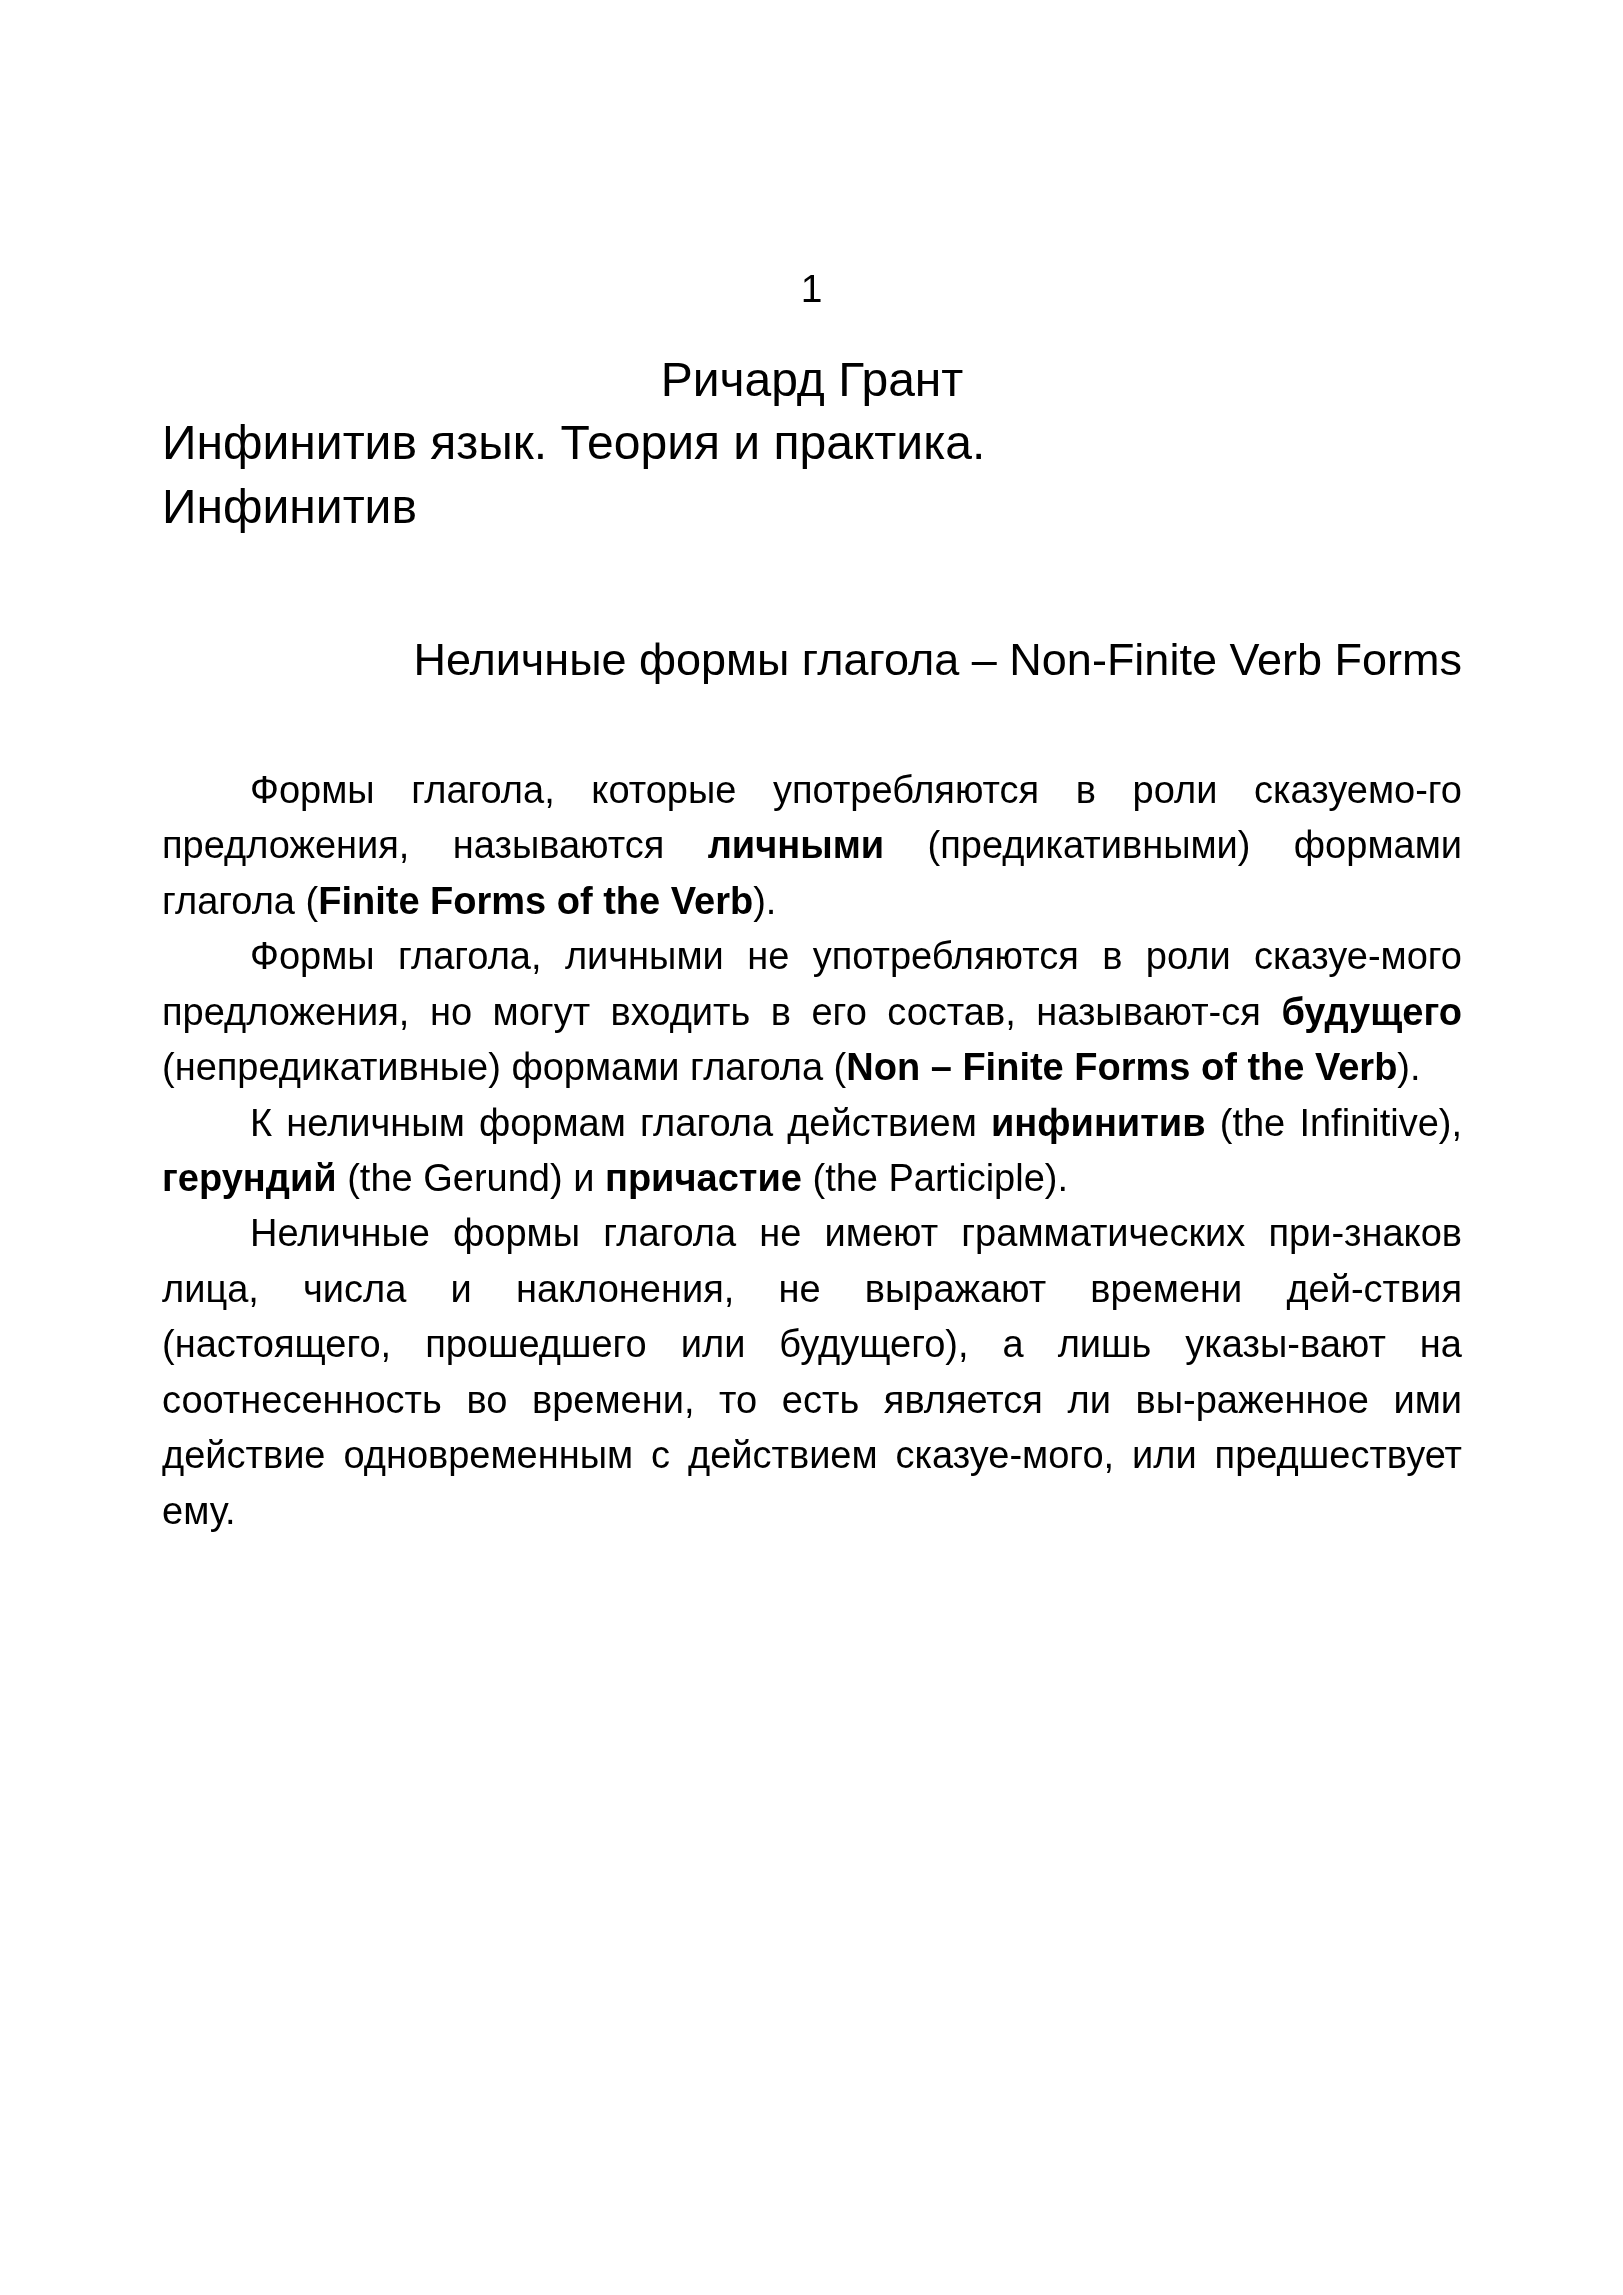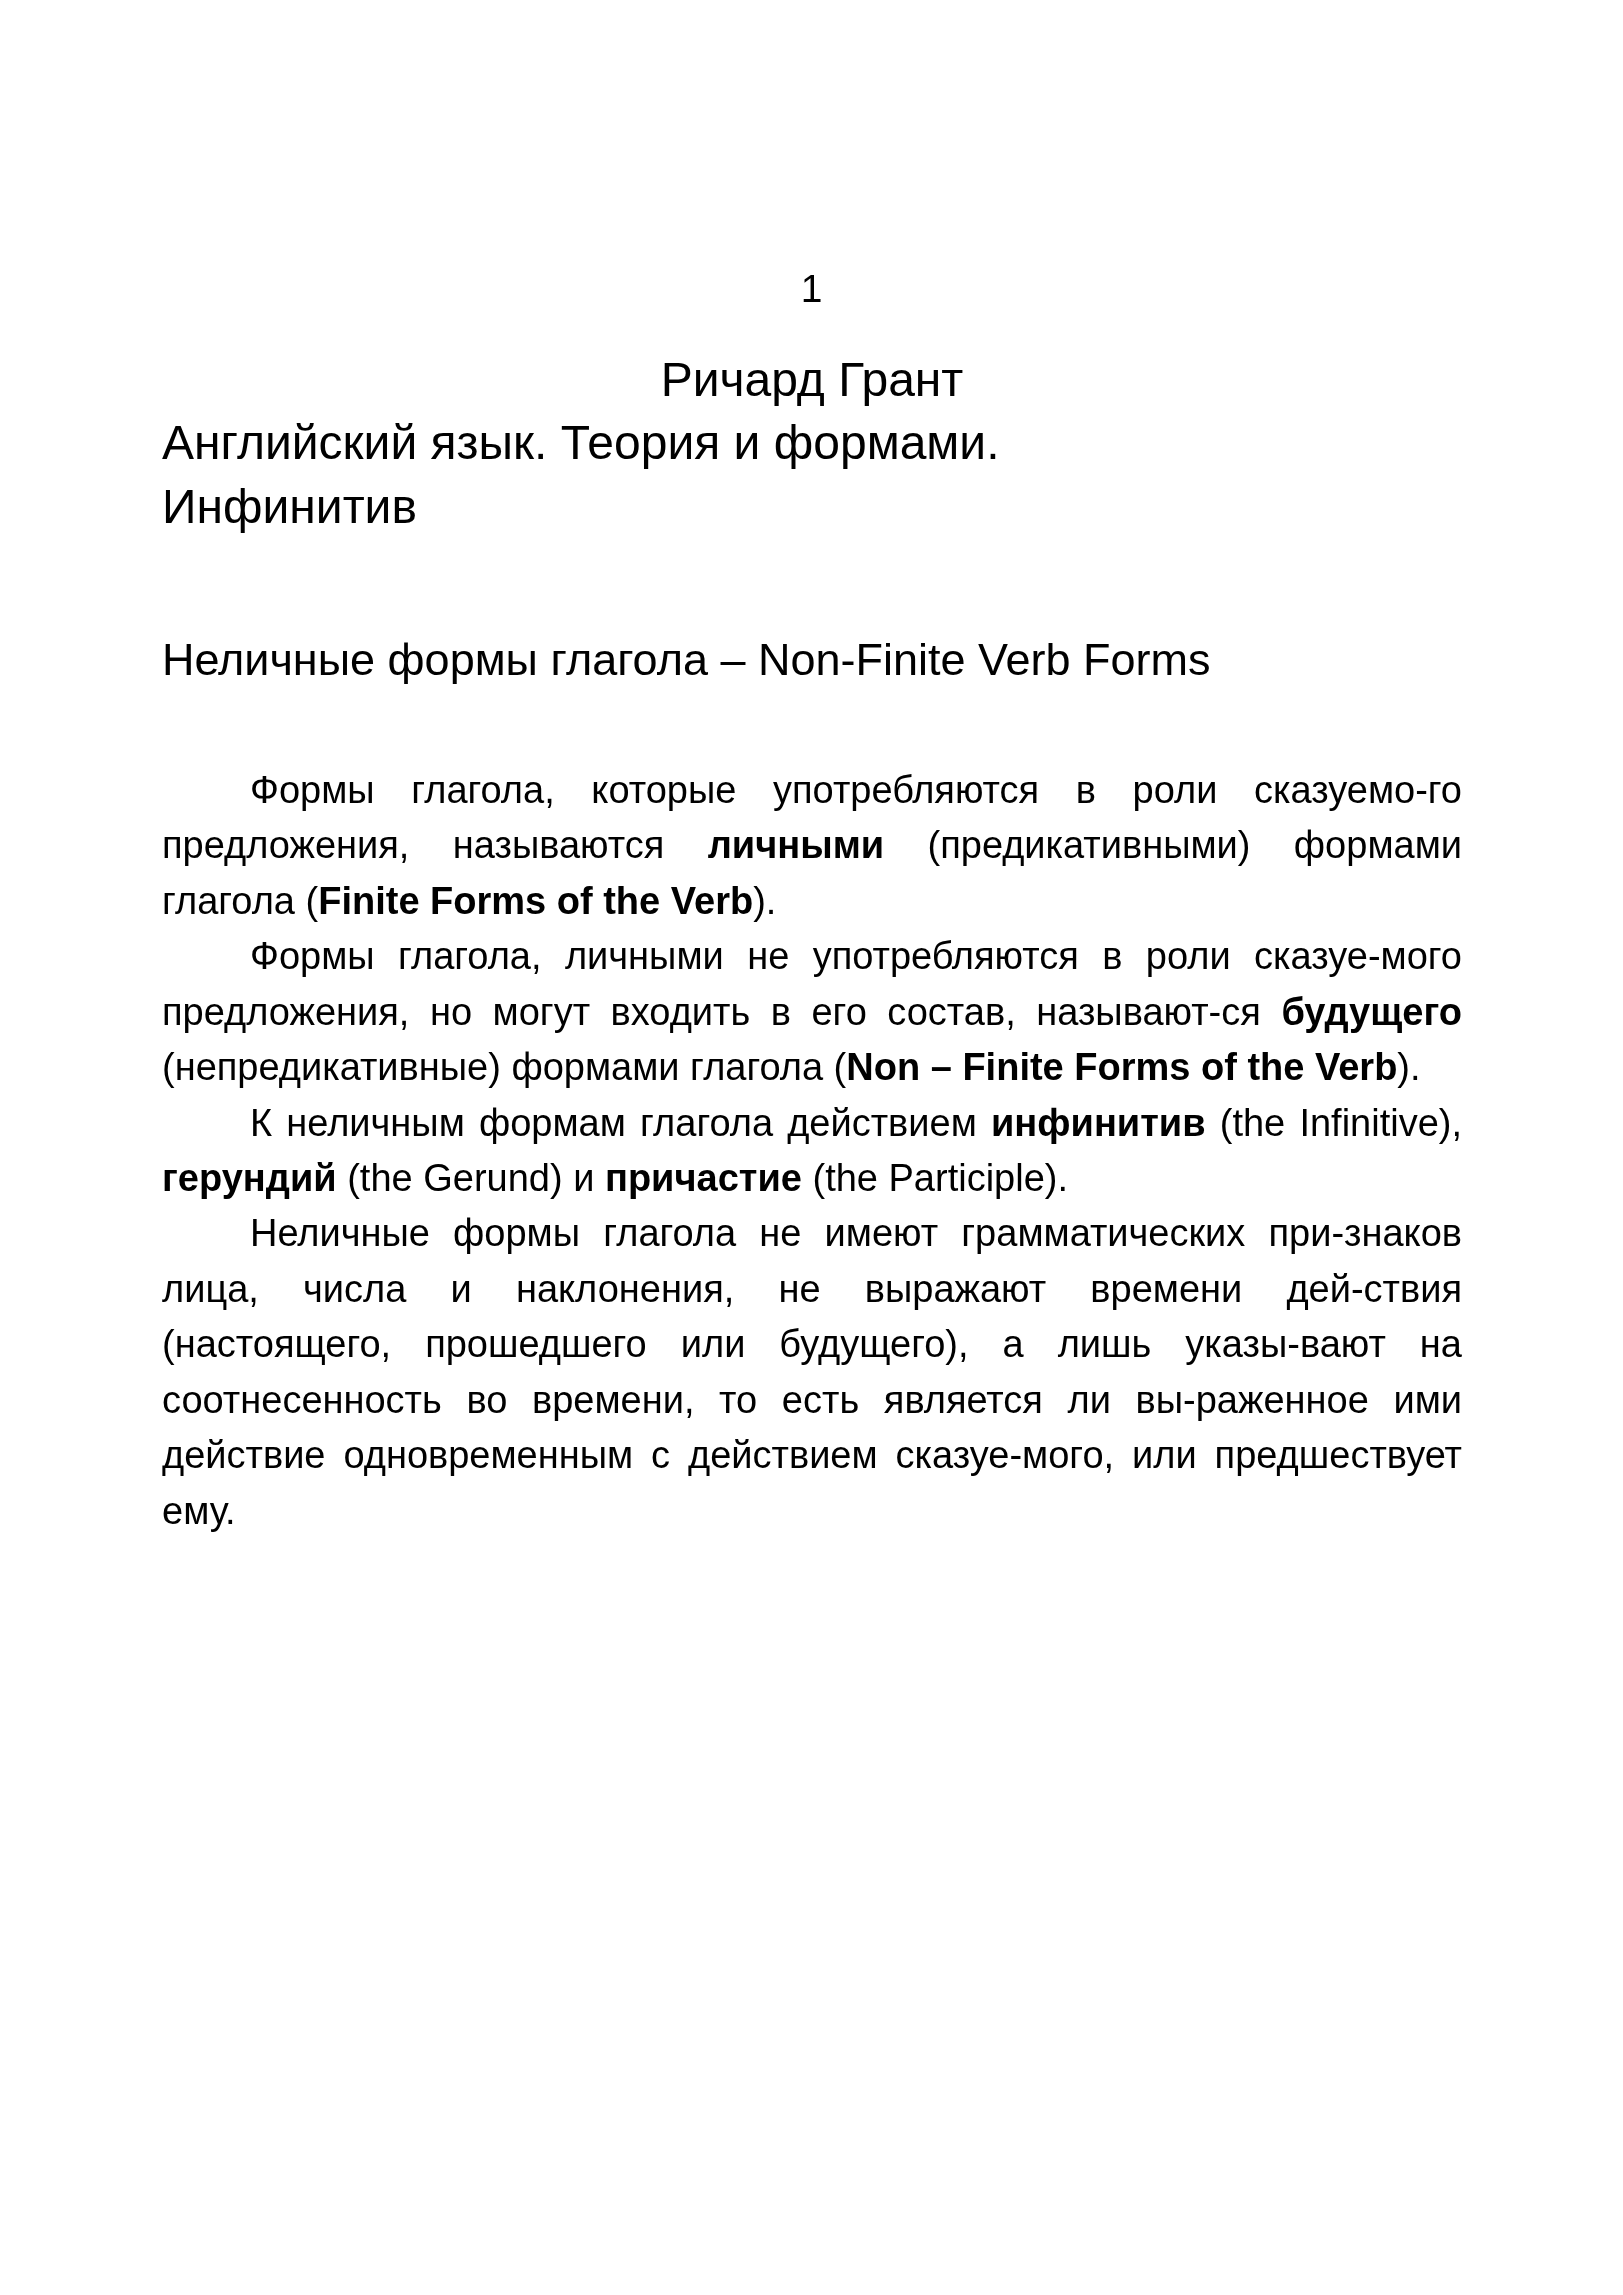--- a/index.html
+++ b/index.html
@@ -55,20 +55,21 @@
     font-size: 48px;
     line-height: 1.32;
     margin: 0;
     font-weight: 400;
   }
   .section-heading {
     font-size: 45px;
     line-height: 1.37;
     margin: 91px 0 0 0;
     font-weight: 400;
+    text-align: right;
   }
   .body-block {
     margin-top: 72px;
   }
   p.para {
     font-size: 38px;
     line-height: 1.46;
     margin: 0;
     text-indent: 88px;
     text-align: justify;
@@ -82,21 +83,21 @@
 <body>
 
 <div class="page">
 
   <div class="page-number">1</div>
 
   <div class="content">
 
     <div class="author">Ричард Грант</div>
 
-    <div class="book-title">Английский язык. Теория и формами.</div>
+    <div class="book-title">Инфинитив язык. Теория и практика.</div>
 
     <div class="topic">Инфинитив</div>
 
     <h2 class="section-heading">Неличные формы глагола – Non-Finite Verb Forms</h2>
 
     <div class="body-block">
       <p class="para"><span>Формы глагола, которые употребляются в роли сказуемо-го предложения, называются </span><b>личными</b><span> (предикативными) формами глагола (</span><b>Finite Forms of the Verb</b><span>).</span></p>
       <p class="para"><span>Формы глагола, личными не употребляются в роли сказуе-мого предложения, но могут входить в его состав, называют-ся </span><b>будущего</b><span> (непредикативные) формами глагола (</span><b>Non – Finite Forms of the Verb</b><span>).</span></p>
       <p class="para"><span>К неличным формам глагола действием </span><b>инфинитив</b><span> (the Infinitive), </span><b>герундий</b><span> (the Gerund) и </span><b>причастие</b><span> (the Participle).</span></p>
       <p class="para"><span>Неличные формы глагола не имеют грамматических при-знаков лица, числа и наклонения, не выражают времени дей-ствия (настоящего, прошедшего или будущего), а лишь указы-вают на соотнесенность во времени, то есть является ли вы-раженное ими действие одновременным с действием сказуе-мого, или предшествует ему.</span></p>

